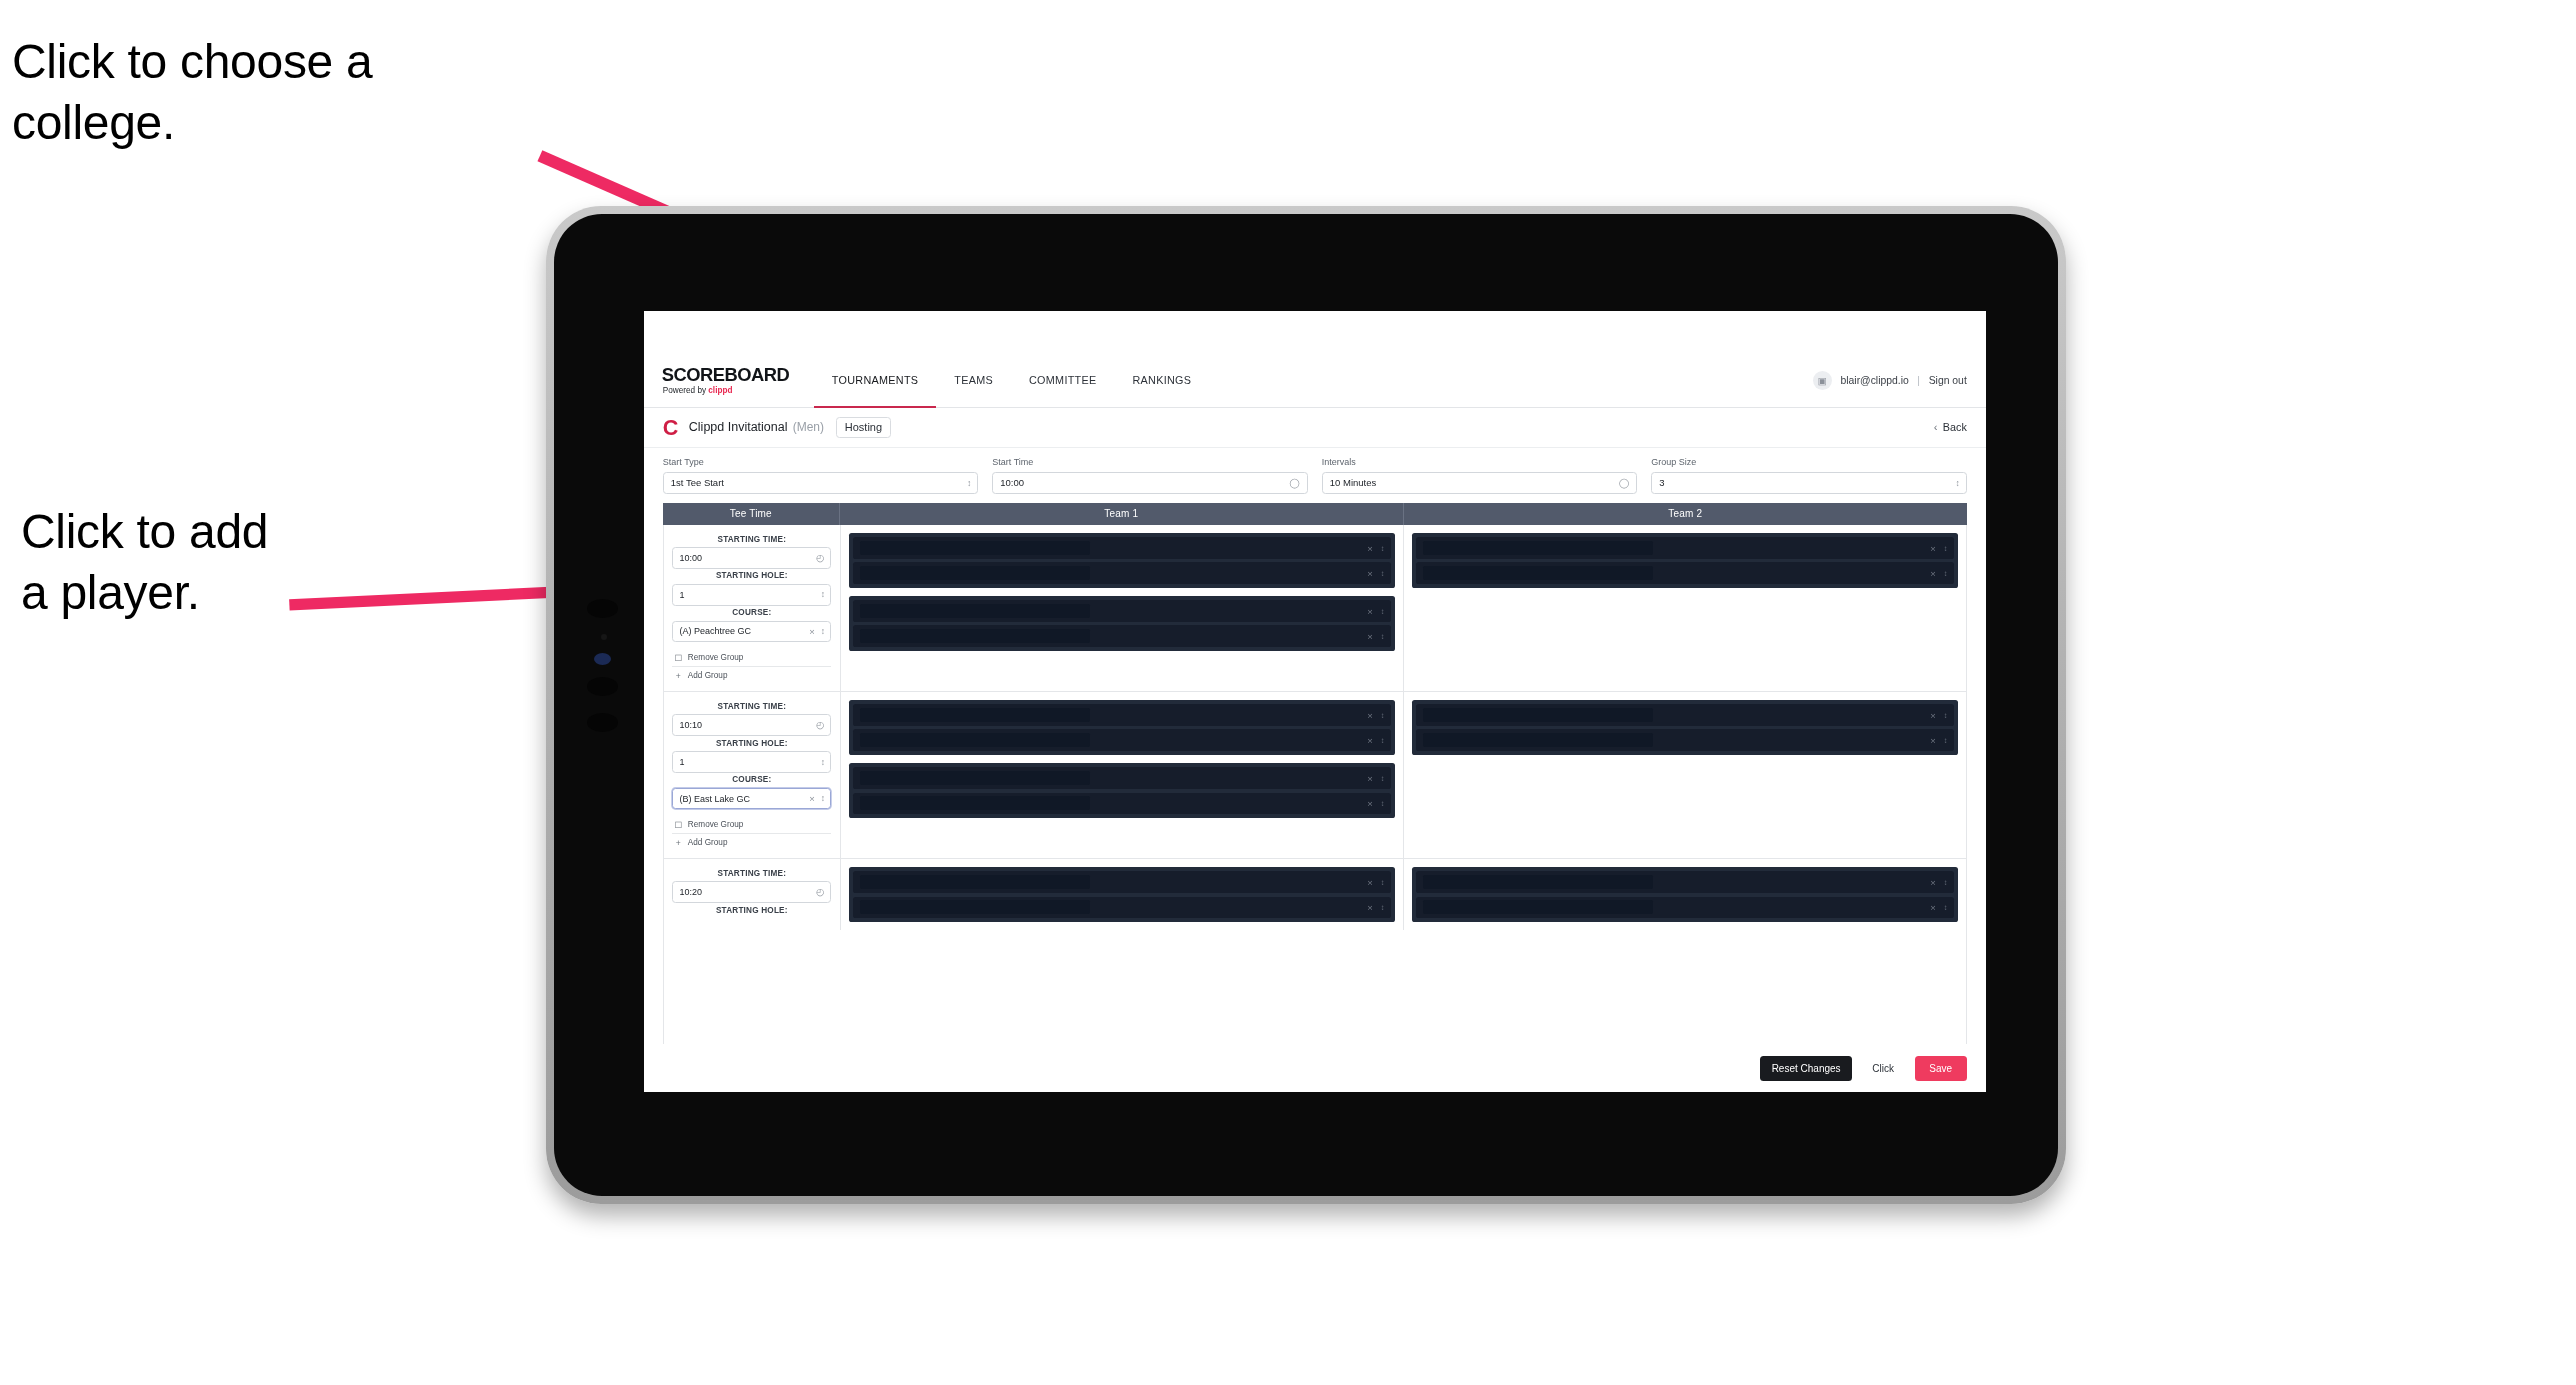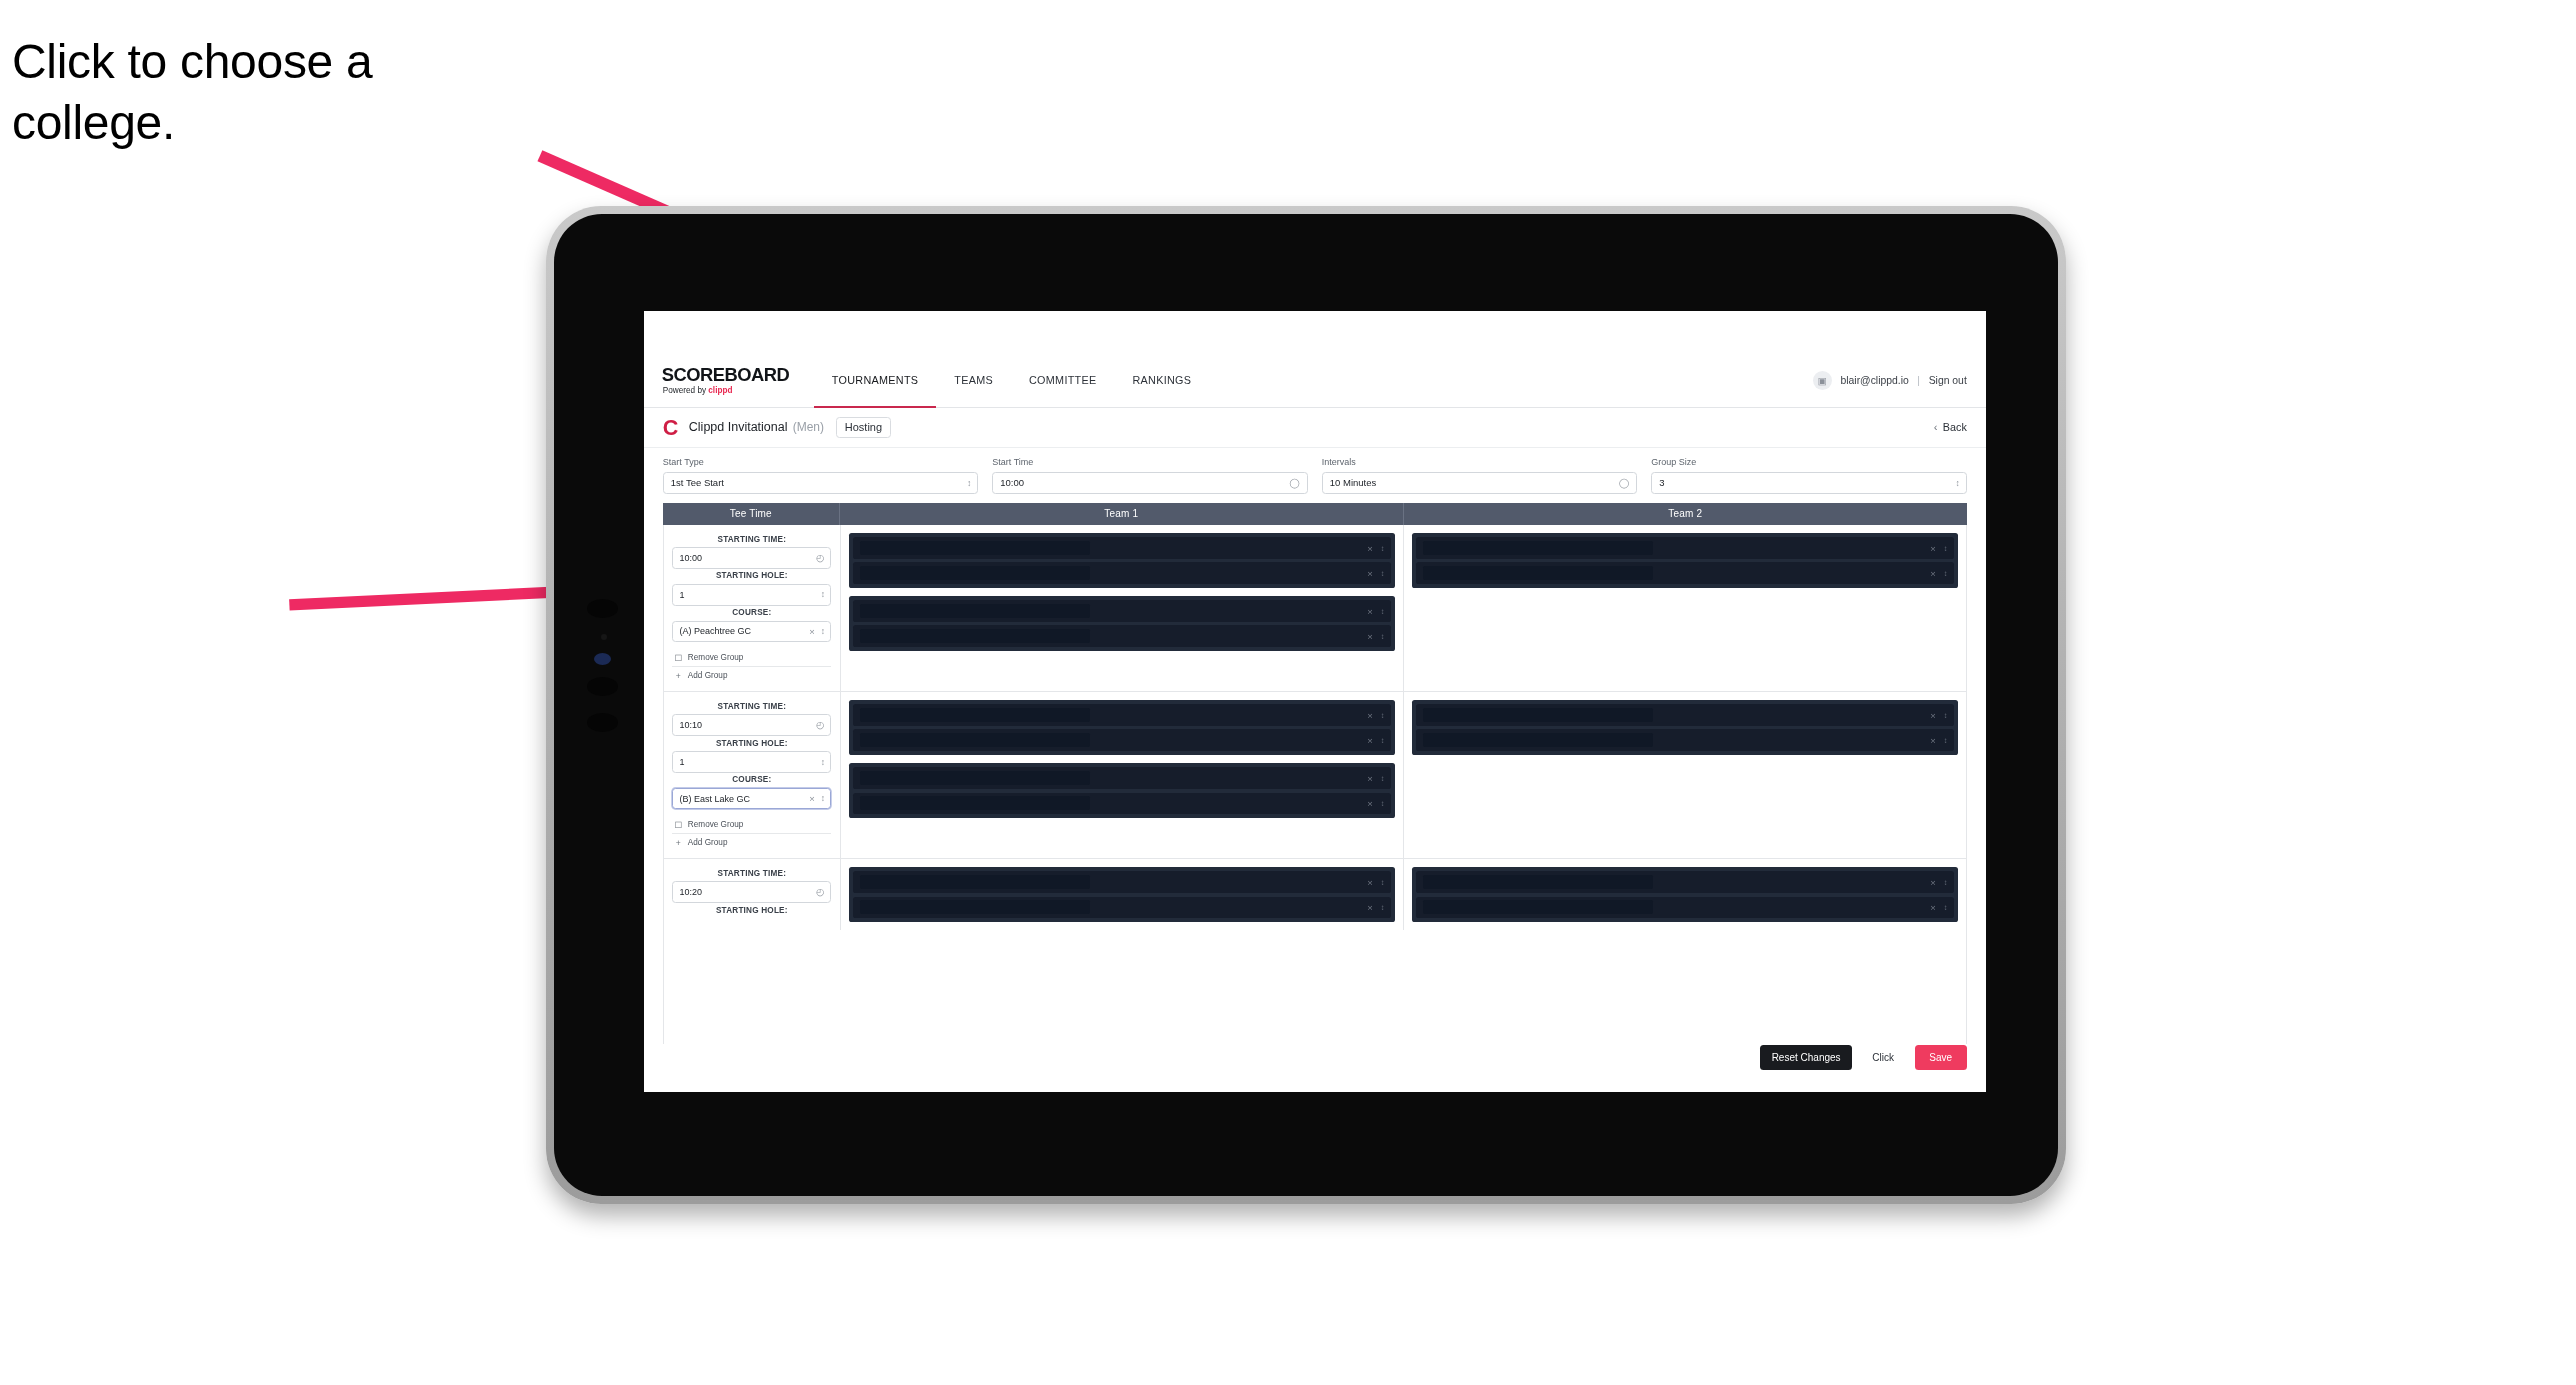--- a/index.html
+++ b/index.html
@@ -208,40 +208,42 @@
   }
   .slot .redact { width:44%; height:14px; background:#101826; border-radius:1.7px; }
   .slot .sp { flex:1; }
   .slot .sico { color:#6d7480; font-size:9.5px; margin-left:7.8px; }
   .slot .sico.stepper { font-size:7.8px; letter-spacing:-0.9px; }
 
   
   #footer {
     position:absolute; left:0; right:0; bottom:0;
     height: 48px; background:#fff;
-    display:flex; align-items:flex-start; justify-content:flex-end;
+    display:flex; align-items:center; justify-content:flex-end;
     gap: 12px; padding: 0 19px;
     border-top: 0.9px solid #fff;
   }
   .btn { font-size:10px; border-radius:3.5px; cursor:pointer; }
   #btn-reset {
     background:#191b1f; color:#fff; padding: 7px 11.2px;
   }
   #btn-cancel { background:transparent; color:#2b3037; padding: 7px 8.6px; }
   #btn-save {
     background:#ef3b5f; color:#fff; padding: 7px 14.7px;
   }
 </style>
 </head>
 <body>
 
 <div id="stage">
 
   <div class="callout" id="callout-college">Click to choose a
 college.</div>
+  <div class="callout" id="callout-player">Click to add
+a player.</div>
 
   <svg class="arrow-svg" viewBox="0 0 2982 1604">
     <g fill="#EE2A63" stroke="#EE2A63">
       <line x1="625" y1="180" x2="1520" y2="573" stroke-width="14" stroke-linecap="butt"></line>
       <polygon points="1556,590 1478,568 1506,534"></polygon>
       <line x1="335" y1="700" x2="1480" y2="645" stroke-width="13" stroke-linecap="butt"></line>
       <polygon points="1588,650 1487,610 1487,690"></polygon>
     </g>
   </svg>
 

